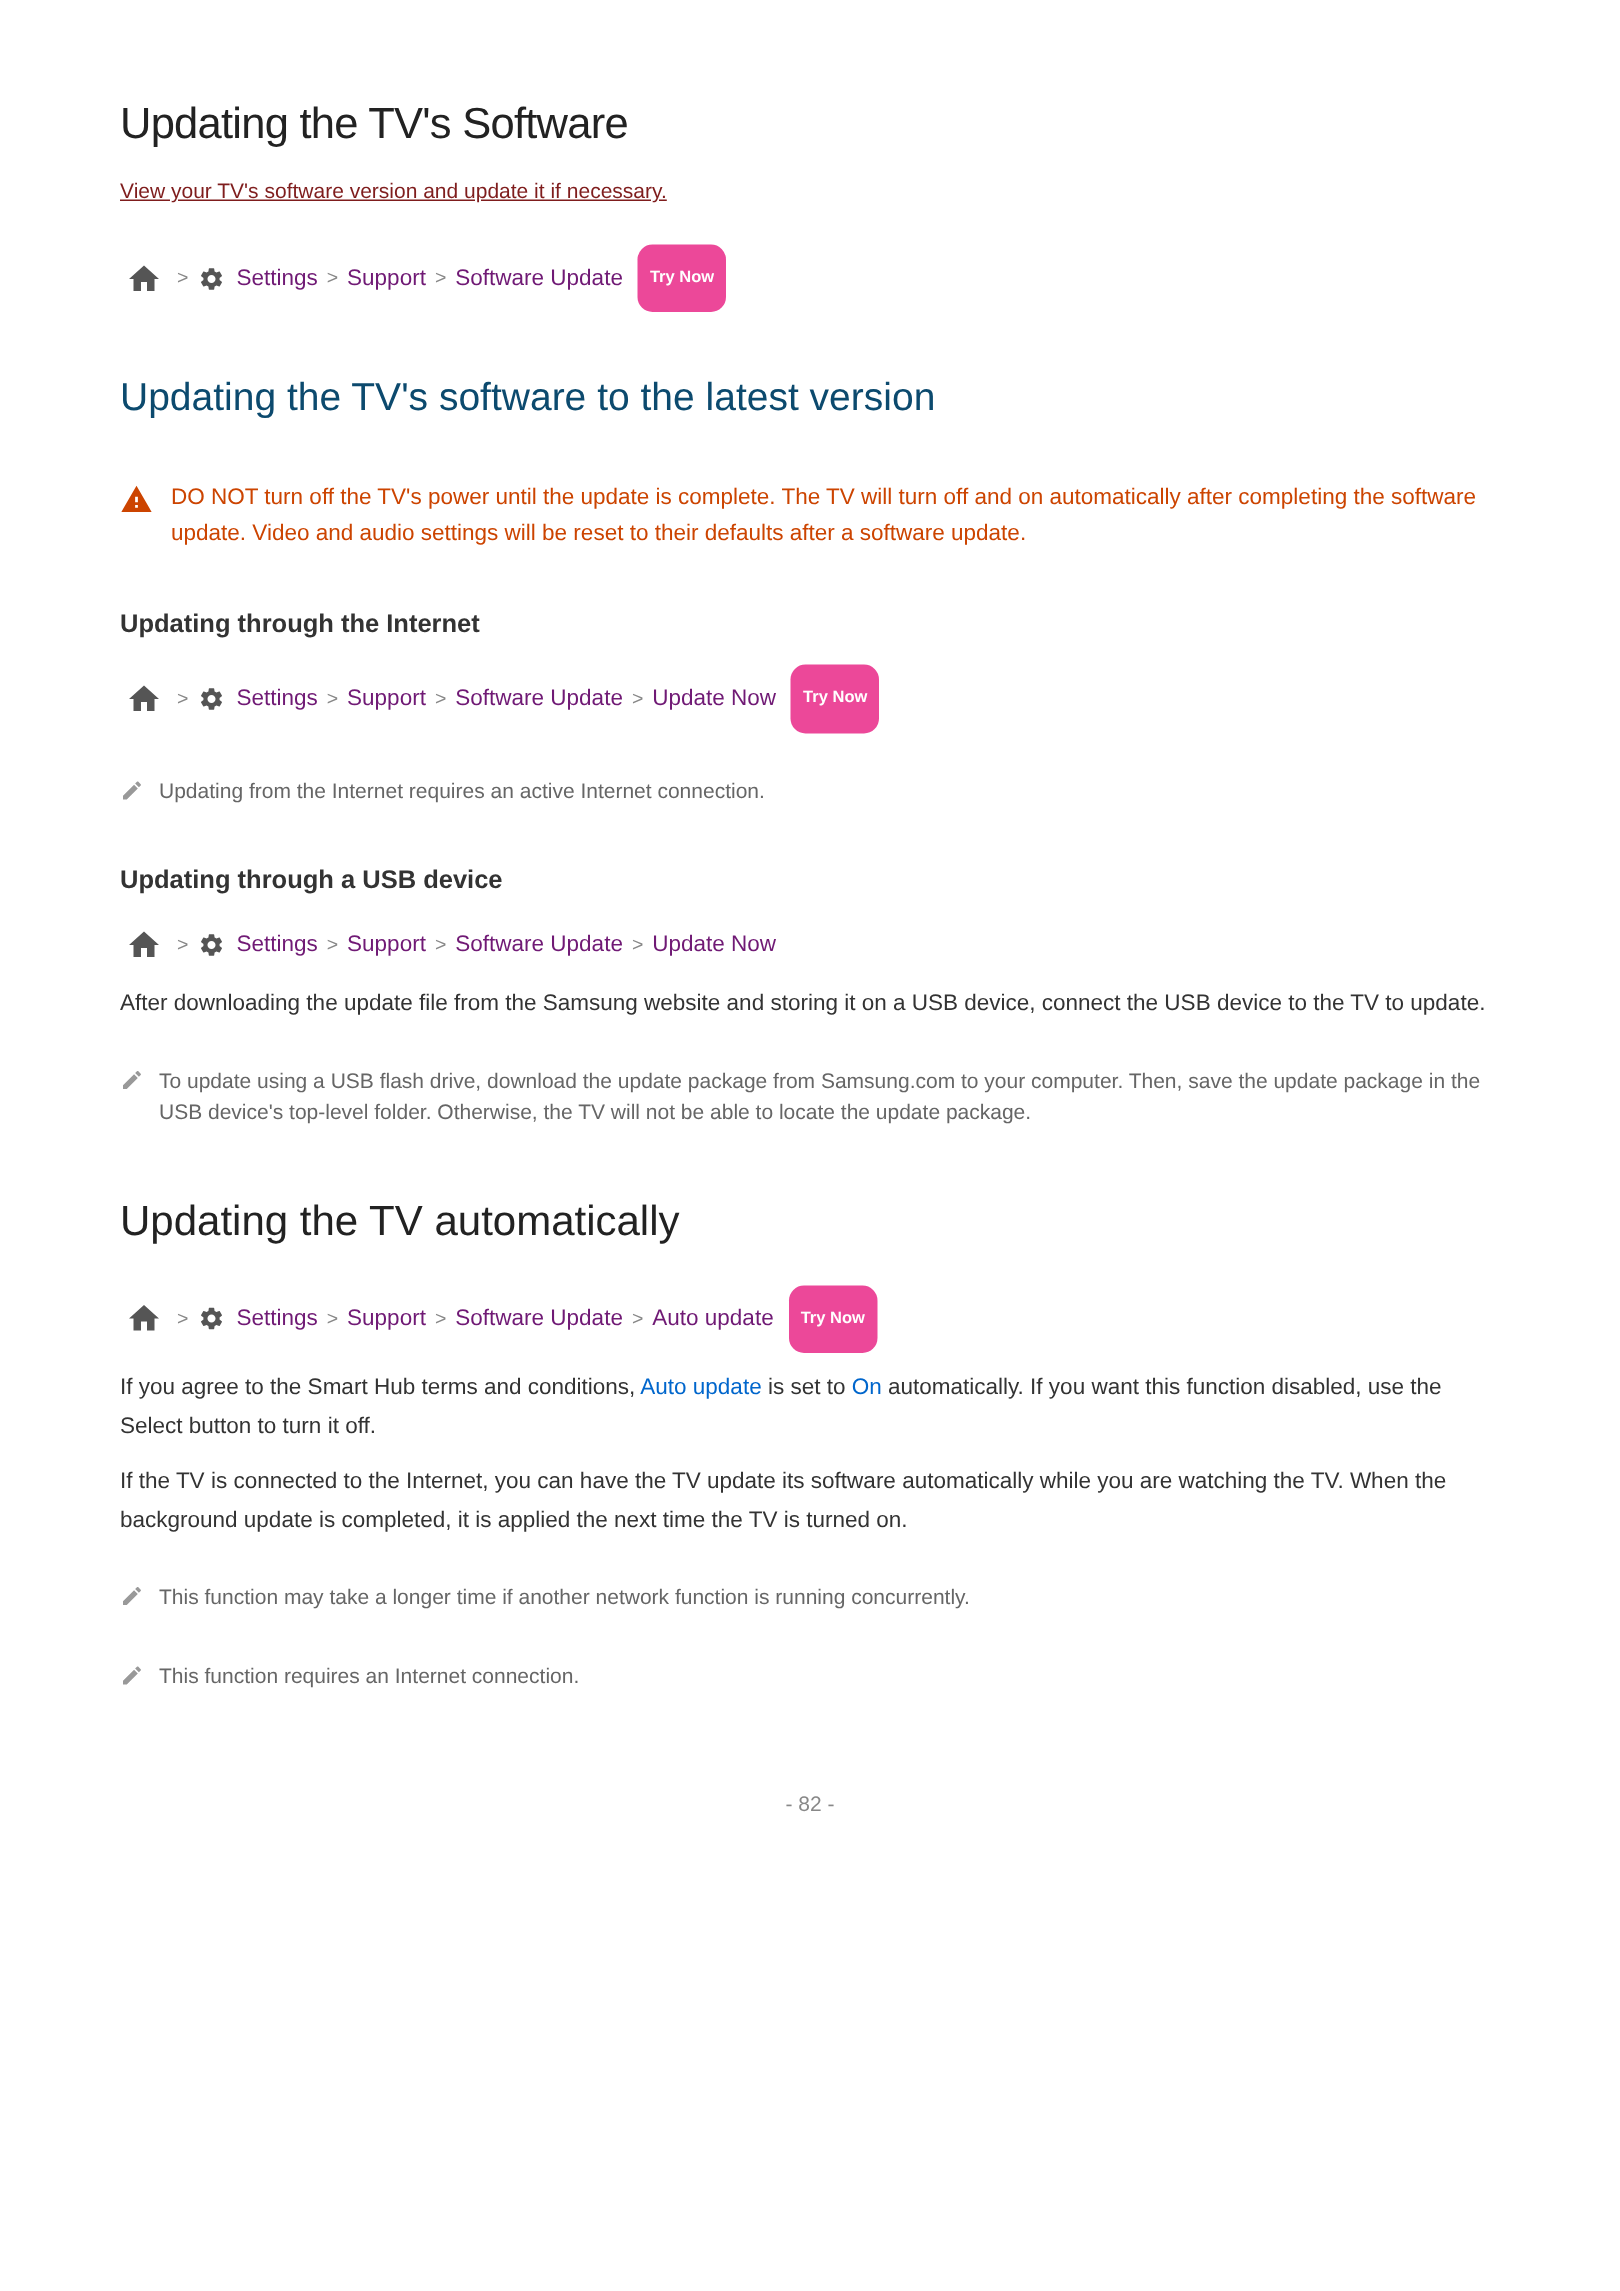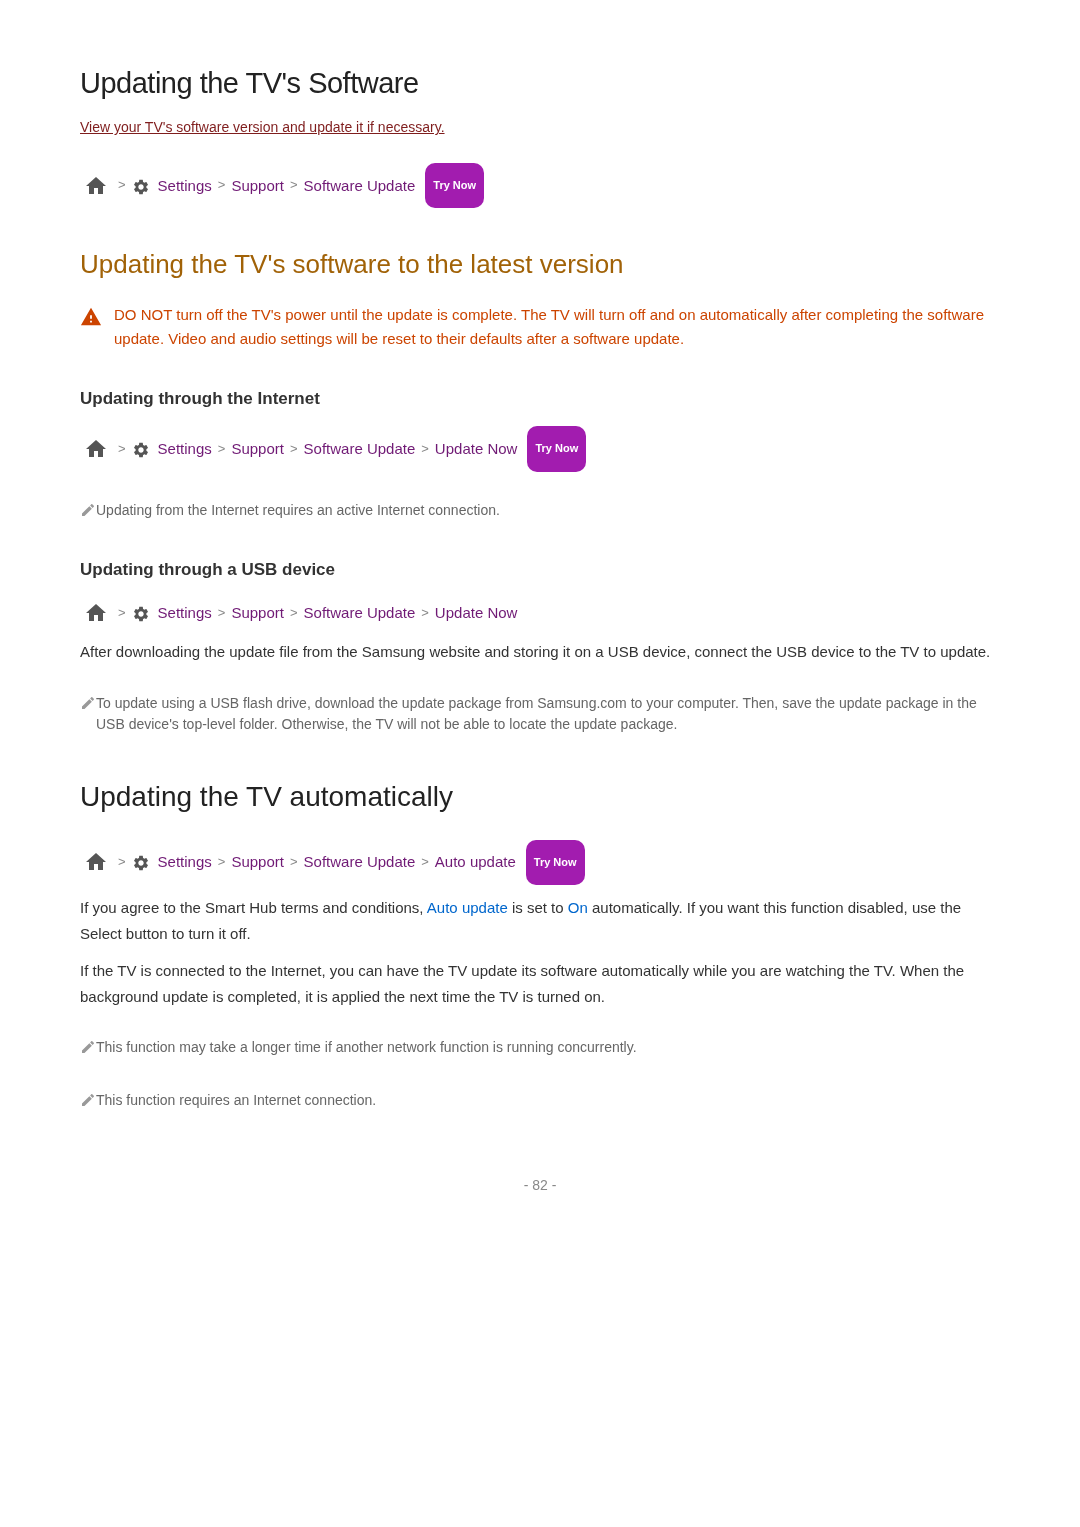--- a/index.html
+++ b/index.html
@@ -53,35 +53,35 @@
     .nav-separator {
       color: #888888;
       font-size: 13px;
     }
 
     .nav-item-link {
       color: #701a75;
     }
 
     .try-now-badge {
-      background-color: #a21caf;
+      background-color: #ec4899;
       color: white;
       font-size: 11px;
       font-weight: 600;
       padding: 14px 8px;
       border-radius: 10px;
       margin-left: 4px;
       display: inline-block;
     }
 
     .section-title {
       font-size: 26px;
       font-weight: 400;
-      color: #a16207;
-      margin-bottom: 13px;
+      color: #0c4a6e;
+      margin-bottom: 30px;
       margin-top: 10px;
     }
 
     .warning-box {
       display: flex;
       align-items: flex-start;
       gap: 12px;
       margin-bottom: 30px;
       padding: 4px 0;
     }
@@ -111,20 +111,21 @@
       display: flex;
       align-items: center;
       gap: 6px;
       font-size: 15px;
       margin-bottom: 10px;
     }
 
     .note-item {
       display: flex;
       align-items: flex-start;
+      gap: 10px;
       margin-top: 28px;
       font-size: 14px;
       color: #666666;
     }
 
     .pencil-icon {
       flex-shrink: 0;
       color: #999999;
       font-size: 14px;
       margin-top: 2px;

